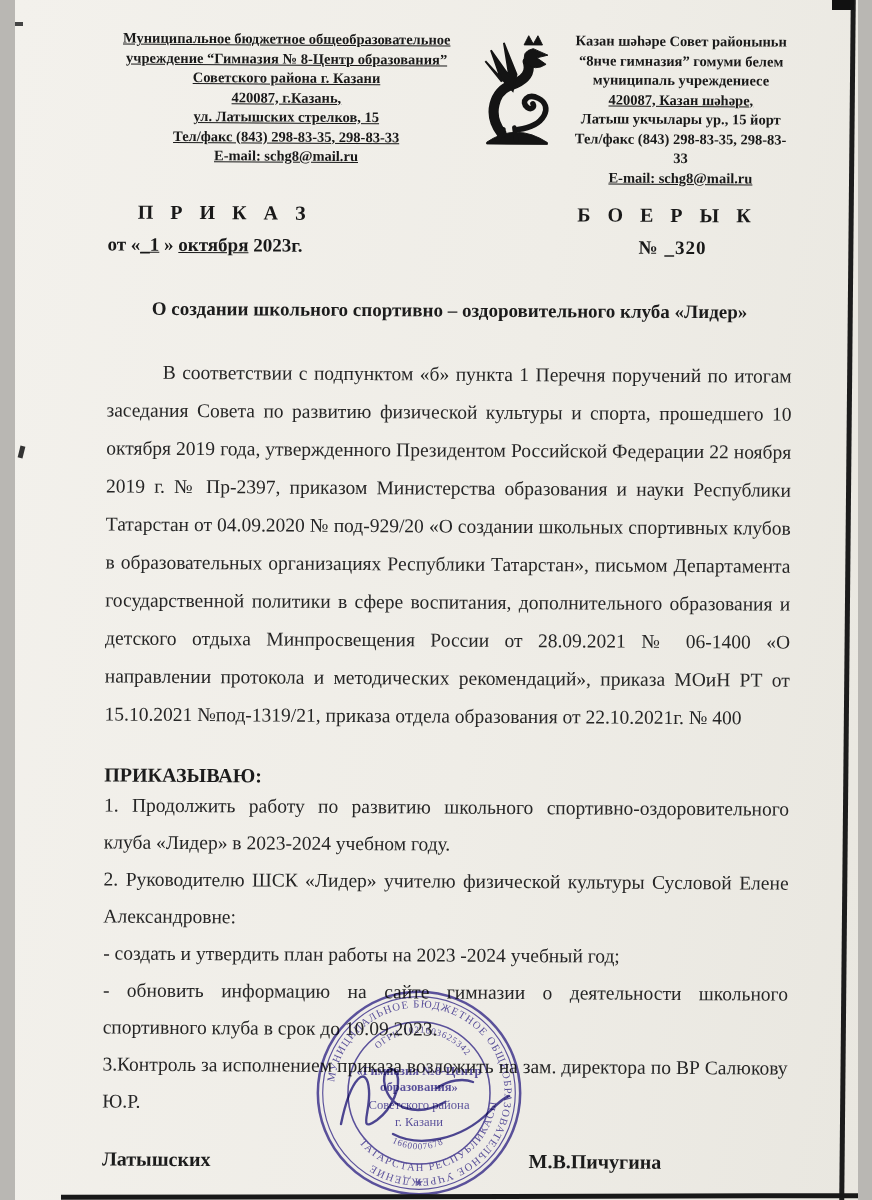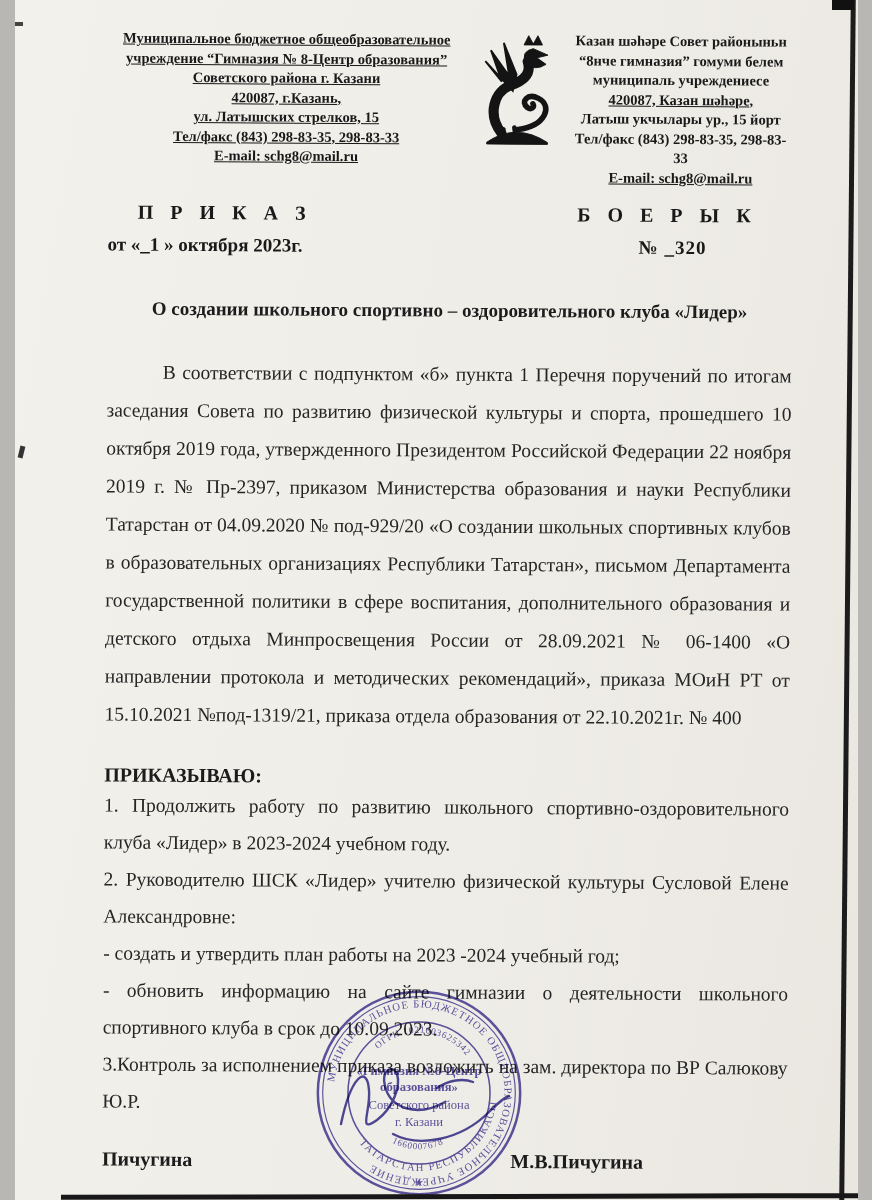--- a/index.html
+++ b/index.html
@@ -19,21 +19,21 @@
   .hleft  { width:356px; }
   .hleft .hline { text-decoration:underline; }
   .hright { flex:1; }
   .hright .u { text-decoration:underline; }
   .emblem { width:104px; display:flex; justify-content:center; padding-top:2px; }
   
   .order-row { display:flex; justify-content:space-between; margin-top:16px; padding:0 36px 0 30px;
                font-weight:bold; font-size:20px; letter-spacing:6px; color:#191919; }
   .date-row  { display:flex; justify-content:space-between; margin-top:10px;
                font-weight:bold; font-size:19px; color:#191919; padding-right:86px; }
-  .date-row .u { }
+  .date-row .u { text-decoration:underline; }
   .num { letter-spacing:1px; }
   
   .doc-title { margin-top:42px; text-align:center; font-weight:bold; font-size:19px; color:#1c1c1c; }
   .body-par  { margin:34px 0 0 0; font-size:19.5px; line-height:38px; text-align:justify; text-indent:56px; color:#262626; }
   .resolve   { margin-top:30px; font-weight:bold; font-size:20px; color:#1c1c1c; }
   .item      { margin:0; font-size:19.5px; line-height:37px; text-align:justify; color:#262626; }
   .sig-row   { display:flex; margin-top:28px; font-weight:bold; font-size:20px; color:#1c1c1c; }
   .sig-name  { margin-left:318px; }
   
   .stamp { position:absolute; left:294px; top:986px; width:220px; height:214px;
@@ -110,21 +110,21 @@
 
     <div class="resolve">ПРИКАЗЫВАЮ:</div>
 
     <p class="item">1.    Продолжить работу по развитию школьного спортивно-оздоровительного клуба «Лидер» в  2023-2024 учебном году.</p>
     <p class="item">2. Руководителю  ШСК «Лидер» учителю  физической культуры Сусловой Елене Александровне:</p>
     <p class="item">- создать и утвердить план работы на 2023 -2024 учебный год;</p>
     <p class="item">- обновить информацию на сайте гимназии  о деятельности школьного спортивного клуба в срок до 10.09.2023.</p>
     <p class="item">3.Контроль за исполнением приказа  возложить на зам. директора по ВР Салюкову Ю.Р.</p>
 
     <div class="sig-row">
-      <span>Пичугина</span>
+      <span>Латышских</span>
       <span class="sig-name">М.В.Пичугина</span>
     </div>
   </div>
 
   <div class="stamp">
     <svg viewBox="0 0 220 220" width="220" height="214">
       <defs>
         <path id="ringTop" d="M110,110 m-88,0 a88,88 0 1,1 176,0 a88,88 0 1,1 -176,0"></path>
         <path id="ringBottom" d="M30,110 a80,80 0 0,0 160,0"></path>
         <path id="ogrnArc" d="M48,110 a62,62 0 1,1 124,0"></path>

